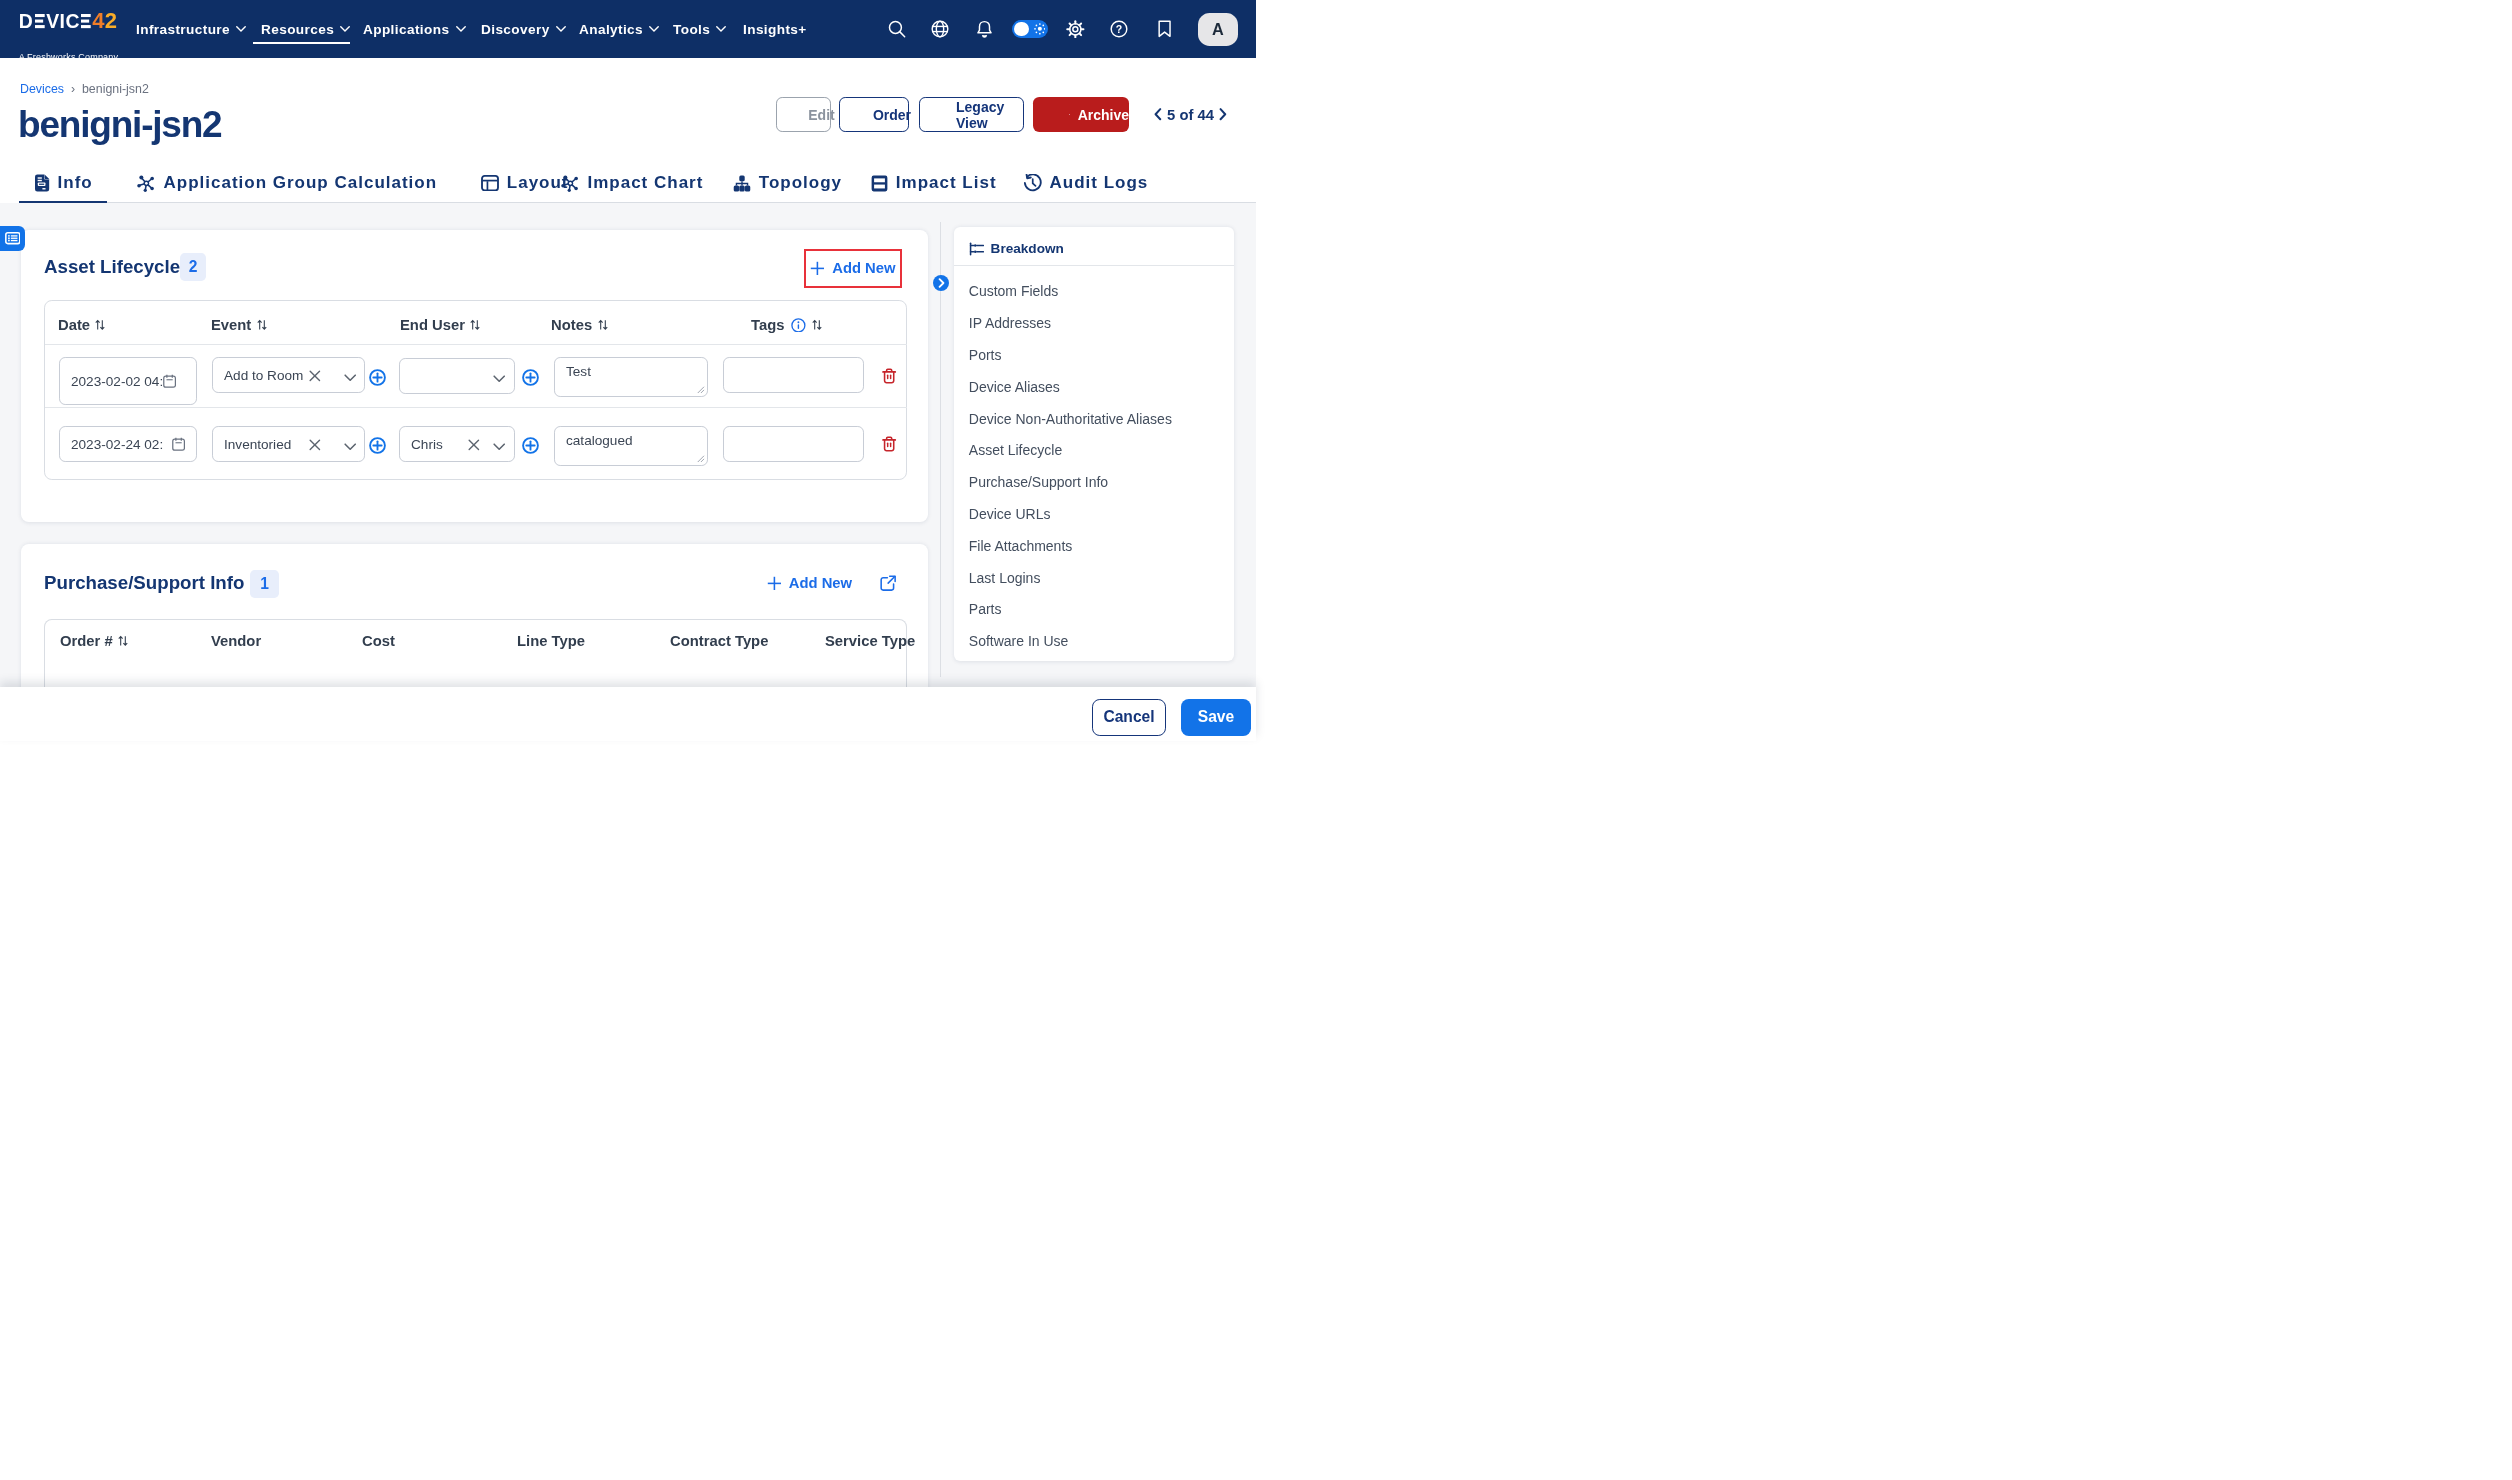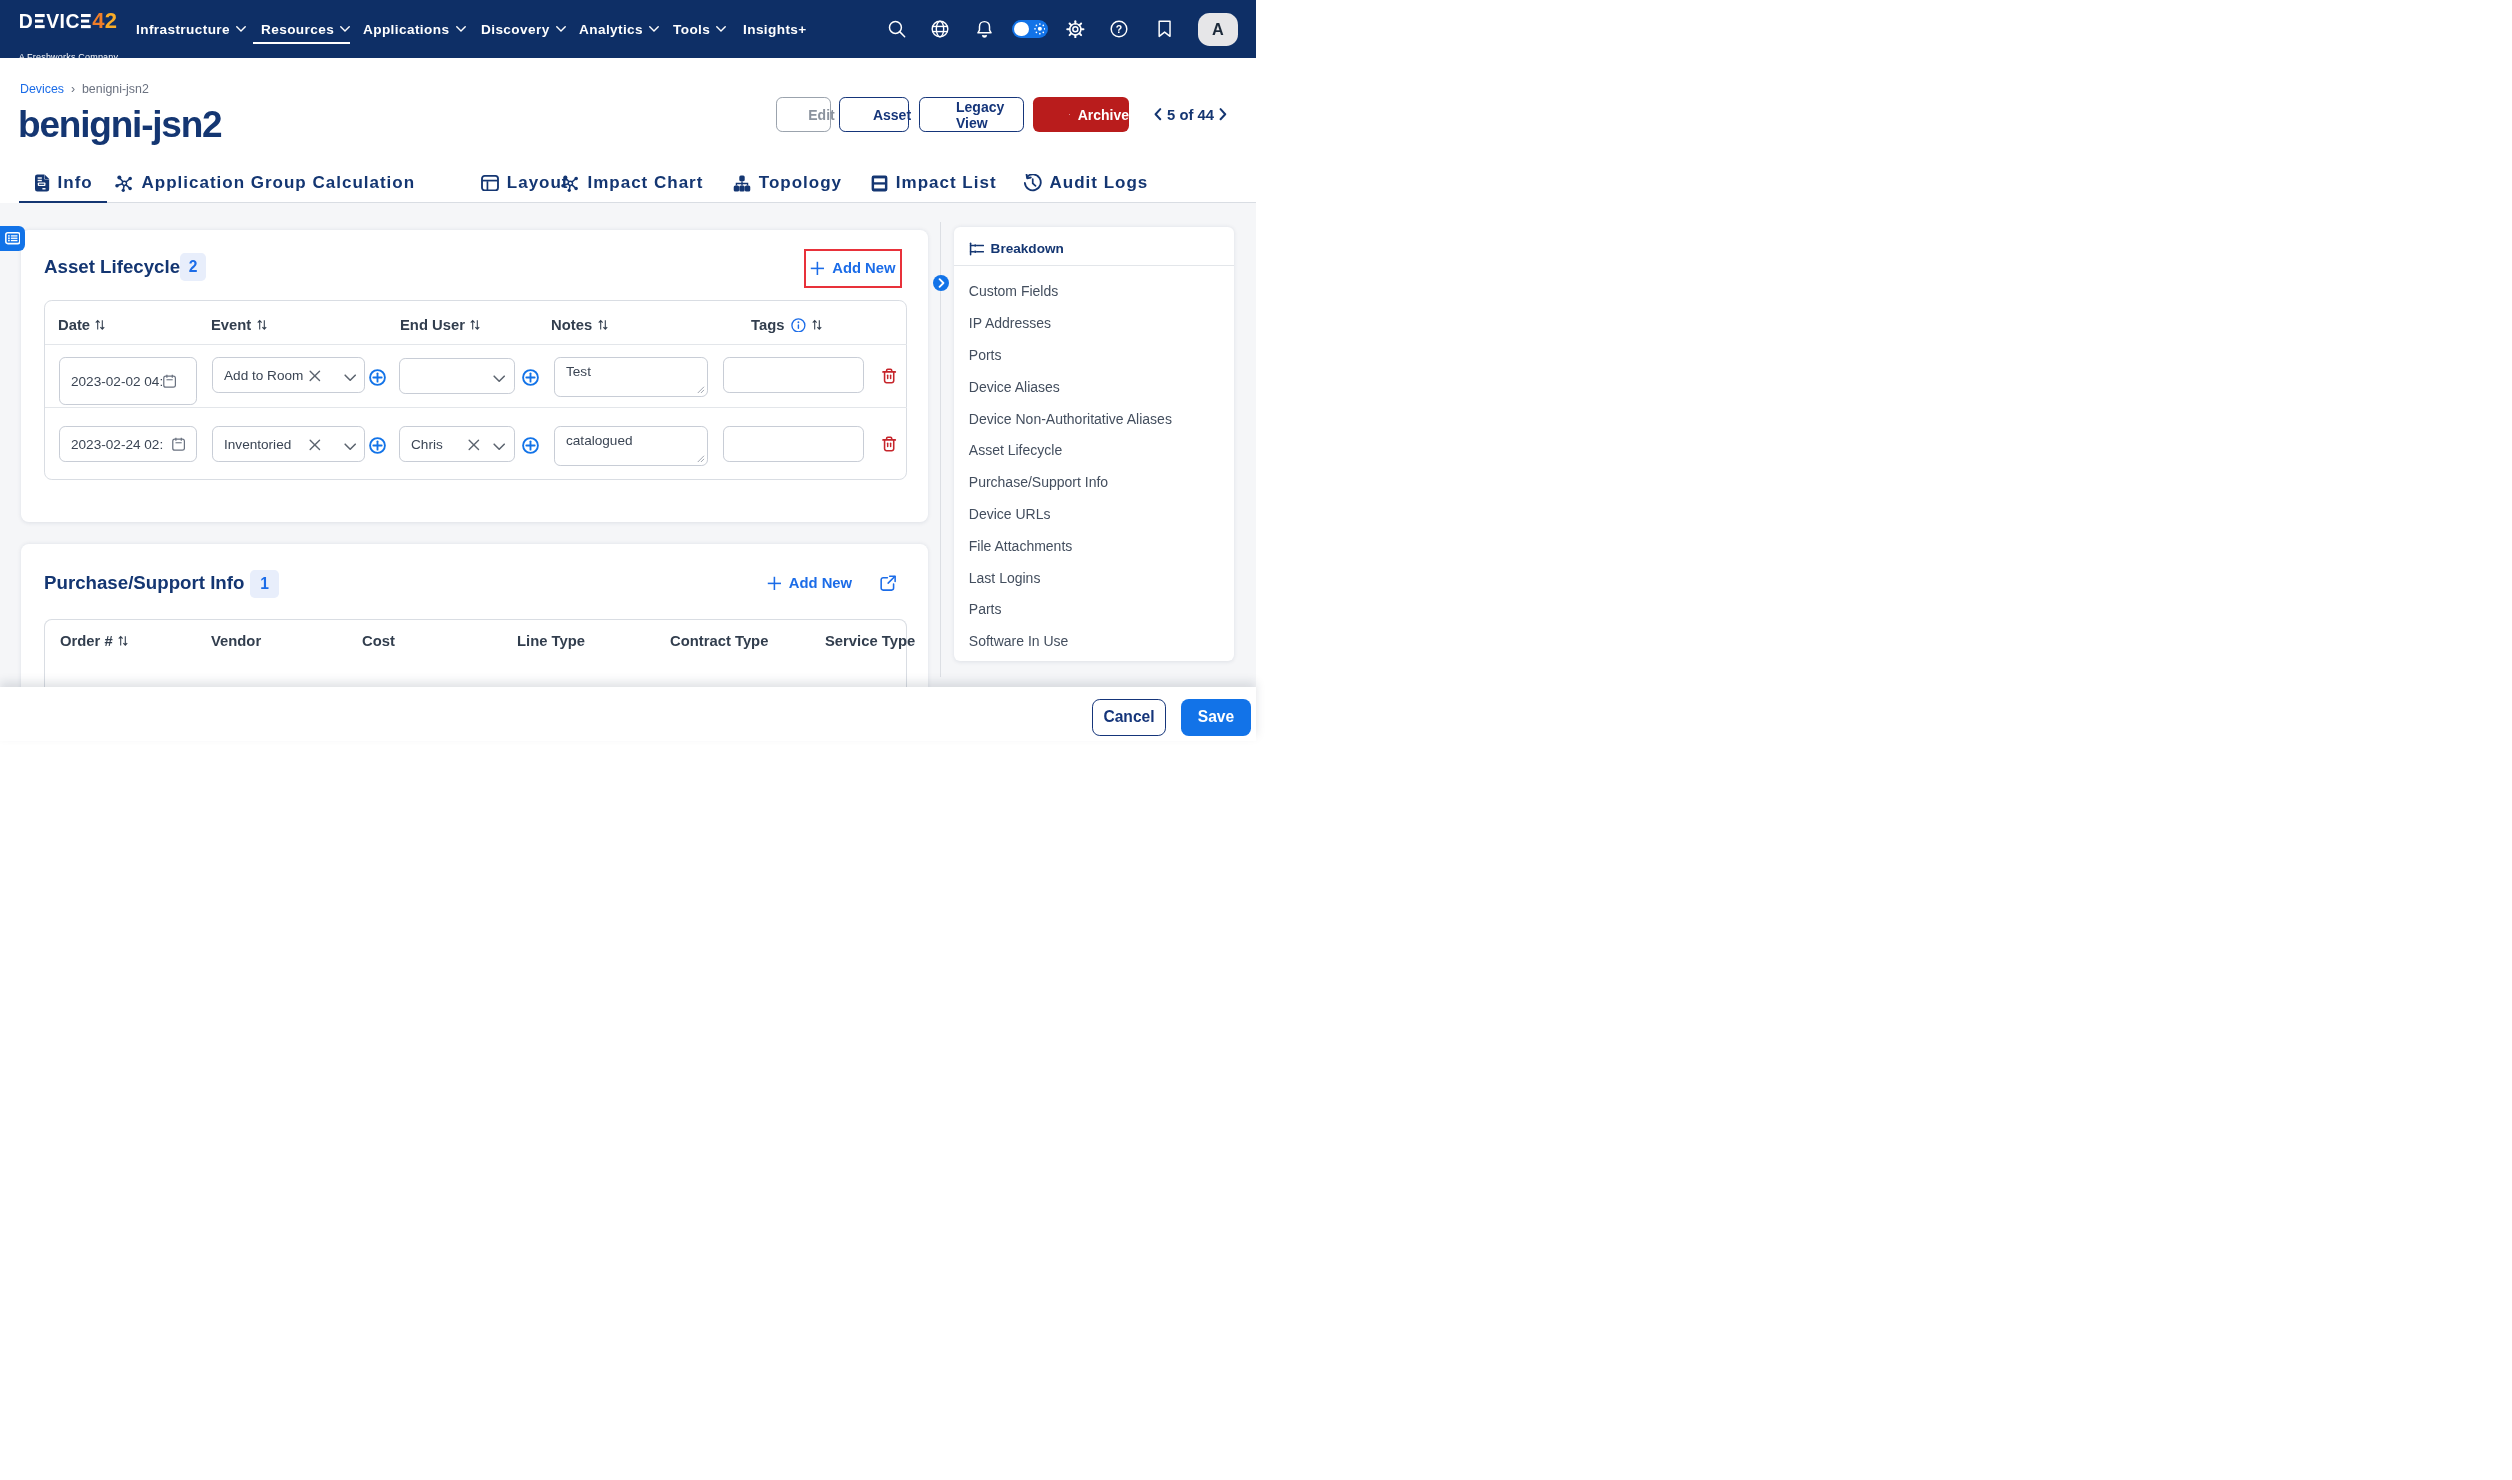--- a/index.html
+++ b/index.html
@@ -171,21 +171,21 @@
       </svg>
     </div>
   <div class="icn" style="left:1198px;">
       <div style="width:40px;height:33px;border-radius:11.7px;background:#e6e6e8;display:flex;align-items:center;justify-content:center;font-size:16.3px;font-weight:bold;color:#1c2a3a;">A</div>
     </div>
 </div>
 
 <div class="crumb"><a>Devices</a>&nbsp; › &nbsp;benigni-jsn2</div>
 <div class="title">benigni-jsn2</div>
 <div class="btn edit">Edit</div>
-<div class="btn del">Asset</div>
+<div class="btn del">Order</div>
 <div class="btn legacy">Legacy View</div>
 <div class="btn arch"><svg width="16.3" height="14.8" viewBox="0 0 21 19" style="margin-right:7.8px;">
       <rect x="0.5" y="0.5" width="20" height="6" rx="1.6" fill="#fff"></rect>
       <path d="M2 8 h17 v8.4 a2.2 2.2 0 0 1 -2.2 2.2 h-12.6 a2.2 2.2 0 0 1 -2.2 -2.2 z" fill="#fff"></path>
       <rect x="7" y="10" width="7" height="2" rx="1" fill="#1273e8"></rect>
     </svg>Archive</div>
 <div class="pager">
     <svg width="7.8" height="12.4" viewBox="0 0 10 16">
       <path d="M8 1.5 L2 8 L8 14.5" stroke="#143672" stroke-width="2.6" fill="none" stroke-linecap="round" stroke-linejoin="round"></path>
     </svg>
@@ -200,21 +200,21 @@
 <div class="tab" style="left:35px;"><svg width="14.8" height="18" viewBox="0 0 19 23">
       <path d="M3 0.5 h9.2 l6 6 v13 a3 3 0 0 1 -3 3 h-12.2 a3 3 0 0 1 -3 -3 v-16 a3 3 0 0 1 3 -3 z" fill="#143672"></path>
       <path d="M12.2 0.5 l6 6 h-6 z" fill="#fff" stroke="#fff" stroke-width="0.8"></path>
       <path d="M12.2 0.5 l6 6 h-4.5 a1.5 1.5 0 0 1 -1.5 -1.5 z" fill="#143672"></path>
       <rect x="3.4" y="4.2" width="5.4" height="1.8" fill="#fff"></rect>
       <rect x="3.4" y="7.4" width="5.4" height="1.8" fill="#fff"></rect>
       <rect x="3.6" y="10.8" width="9.8" height="4.6" rx="1" fill="#fff"></rect>
       <rect x="5.2" y="12.3" width="6.6" height="1.6" fill="#143672"></rect>
       <rect x="9.5" y="18" width="4" height="1.8" fill="#fff"></rect>
     </svg>Info</div>
-<div class="tab" style="left:115px;align-items:center;"><svg width="18.7" height="18.7" viewBox="0 0 24 24">
+<div class="tab" style="left:137px;align-items:center;"><svg width="18.7" height="18.7" viewBox="0 0 24 24">
       <g stroke="#143672" stroke-width="2">
         <line x1="12" y1="12" x2="6.2" y2="5.4"></line>
         <line x1="12" y1="12" x2="18.6" y2="6.4"></line>
         <line x1="12" y1="12" x2="3.4" y2="14.6"></line>
         <line x1="12" y1="12" x2="18.4" y2="17.8"></line>
         <line x1="12" y1="12" x2="10.8" y2="19.8"></line>
       </g>
       <circle cx="12" cy="12" r="3.6" fill="#143672"></circle>
       <circle cx="12" cy="12" r="1.7" fill="#fff"></circle>
       <circle cx="5.6" cy="4.6" r="2.6" fill="#143672"></circle>

